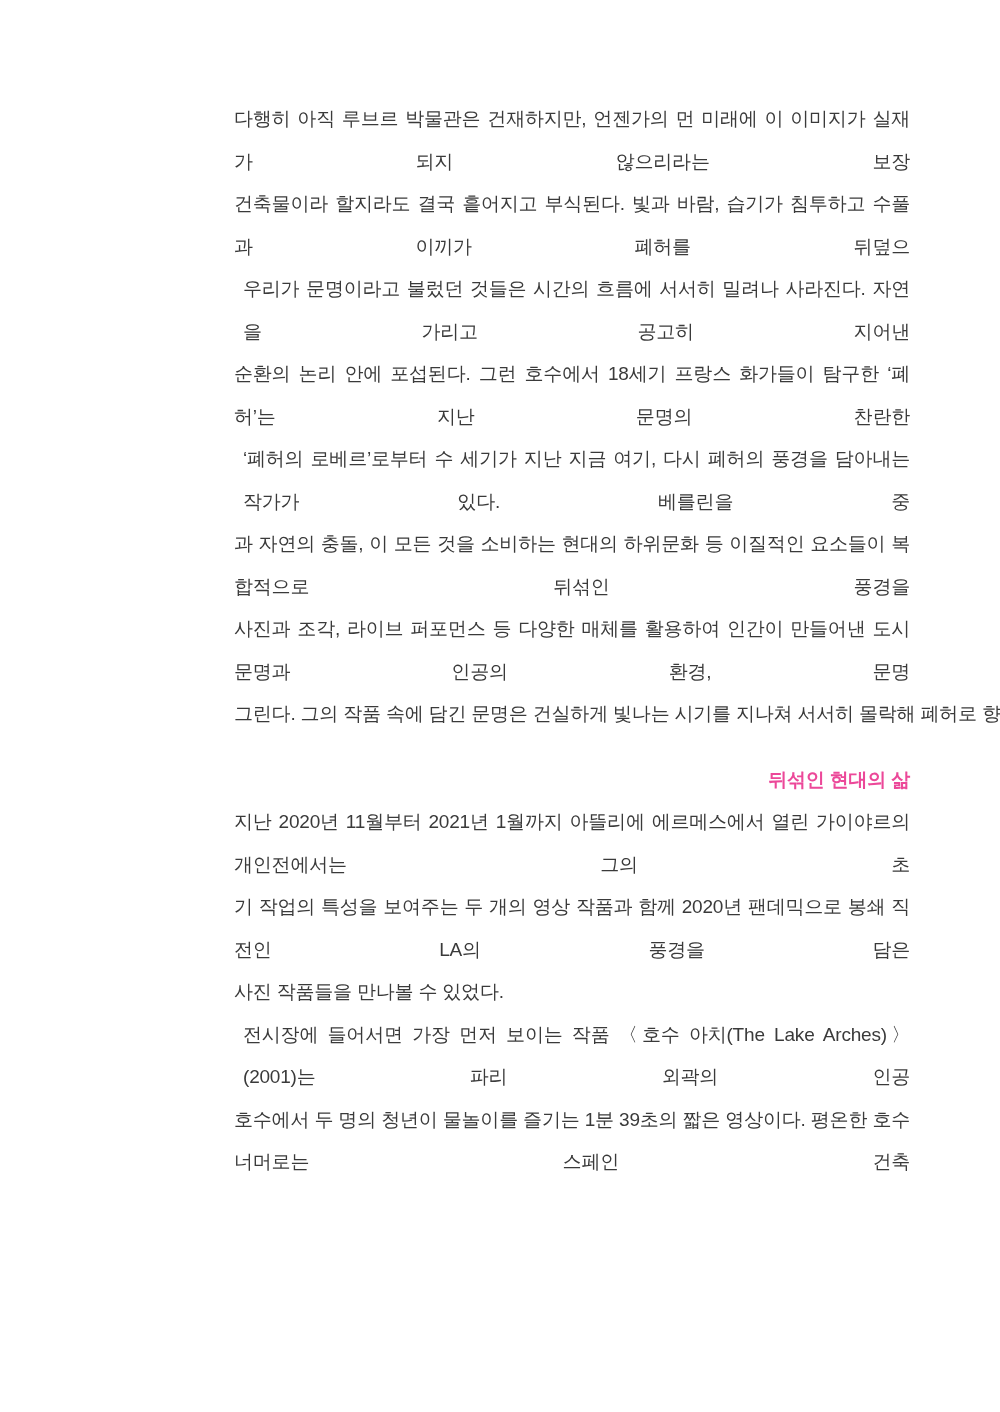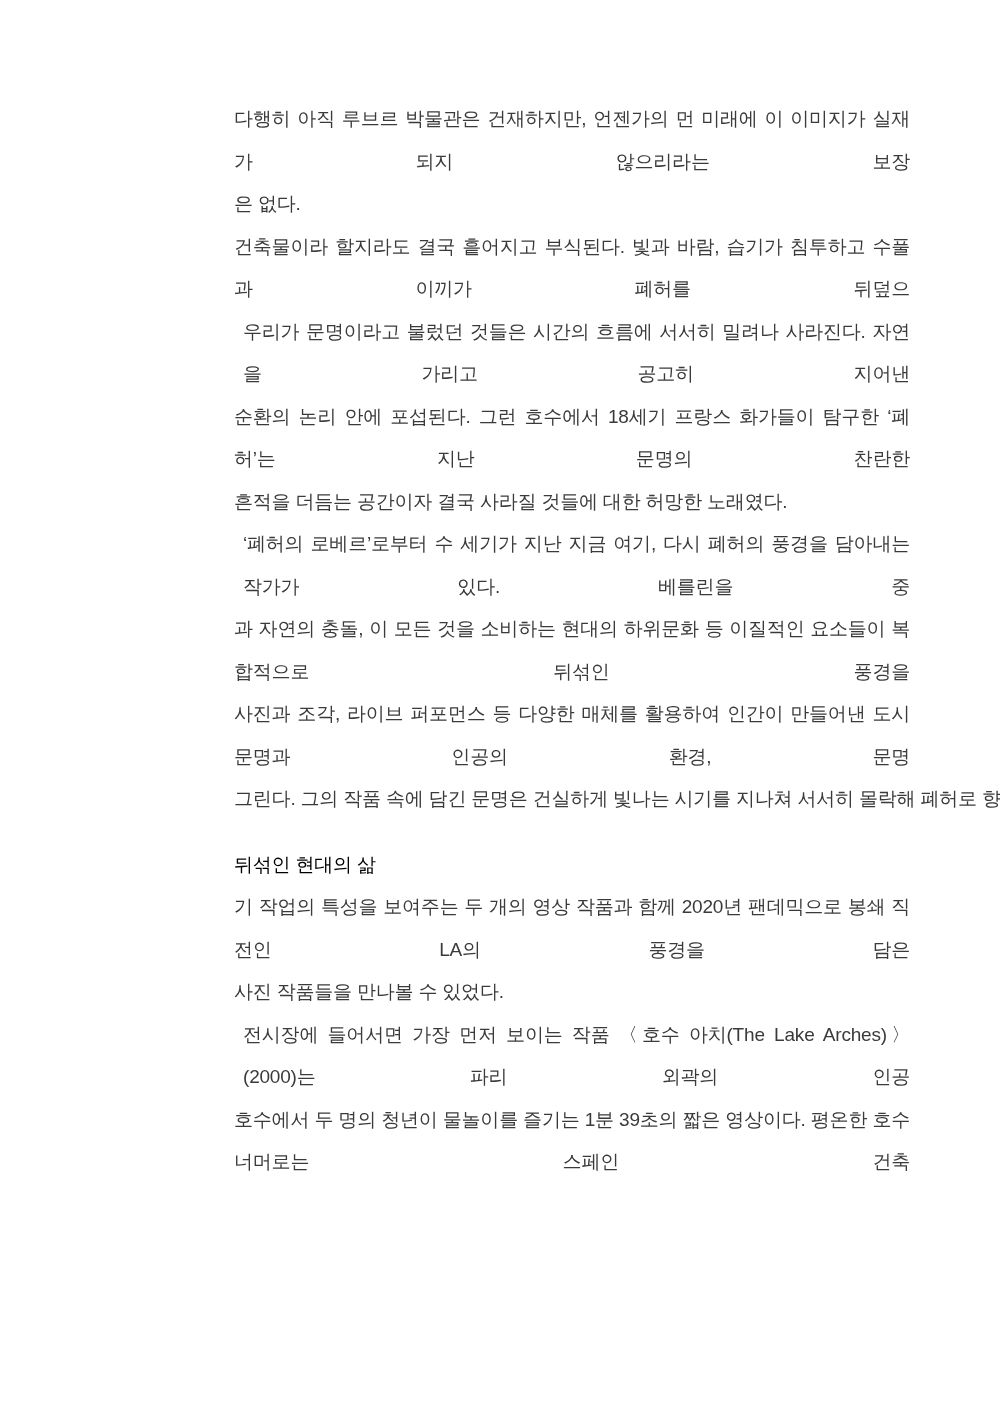--- a/index.html
+++ b/index.html
@@ -33,49 +33,49 @@
     text-align: justify;
     text-align-last: justify;
   }
   .line.indent {
     padding-left: 9px;
   }
   .line.justify.indent {
     padding-left: 9px;
   }
   .section-heading {
-    font-weight: 400;
-    color: #000000;
+    font-weight: 700;
+    color: #ec4899;
     margin-top: 23px;
+    text-align: right;
   }
   .page-number {
     position: absolute;
     left: 852px;
     top: 1326px;
     font-size: 11px;
     line-height: 18px;
     color: #8a8a8a;
     font-family: "Liberation Sans", "DejaVu Sans", sans-serif;
   }
 </style>
 </head>
 <body>
 
 <div class="page">
   <div class="text-block">
       <div class="line justify">다행히 아직 루브르 박물관은 건재하지만, 언젠가의 먼 미래에 이 이미지가 실재가 되지 않으리라는 보장</div>
-      <div class="line">은 없다.</div>
       <div class="line justify">건축물이라 할지라도 결국 흩어지고 부식된다. 빛과 바람, 습기가 침투하고 수풀과 이끼가 폐허를 뒤덮으</div>
       <div class="line justify indent">우리가 문명이라고 불렀던 것들은 시간의 흐름에 서서히 밀려나 사라진다. 자연을 가리고 공고히 지어낸</div>
       <div class="line justify">순환의 논리 안에 포섭된다. 그런 호수에서 18세기 프랑스 화가들이 탐구한 ‘폐허’는 지난 문명의 찬란한</div>
-      <div class="line">흔적을 더듬는 공간이자 결국 사라질 것들에 대한 허망한 노래였다.</div>
       <div class="line justify indent">‘폐허의 로베르’로부터 수 세기가 지난 지금 여기, 다시 폐허의 풍경을 담아내는 작가가 있다. 베를린을 중</div>
       <div class="line justify">과 자연의 충돌, 이 모든 것을 소비하는 현대의 하위문화 등 이질적인 요소들이 복합적으로 뒤섞인 풍경을</div>
       <div class="line justify">사진과 조각, 라이브 퍼포먼스 등 다양한 매체를 활용하여 인간이 만들어낸 도시 문명과 인공의 환경, 문명</div>
       <div class="line">그린다. 그의 작품 속에 담긴 문명은 건실하게 빛나는 시기를 지나쳐 서서히 몰락해 폐허로 향한다.</div>
       <div class="line section-heading">뒤섞인 현대의 삶</div>
+      <div class="line justify">지난 2020년 11월부터 2021년 1월까지 아뜰리에 에르메스에서 열린 가이야르의 개인전에서는 그의 초</div>
       <div class="line justify">기 작업의 특성을 보여주는 두 개의 영상 작품과 함께 2020년 팬데믹으로 봉쇄 직전인 LA의 풍경을 담은</div>
       <div class="line">사진 작품들을 만나볼 수 있었다.</div>
-      <div class="line justify indent">전시장에 들어서면 가장 먼저 보이는 작품 〈호수 아치(The Lake Arches)〉(2000)는 파리 외곽의 인공</div>
+      <div class="line justify indent">전시장에 들어서면 가장 먼저 보이는 작품 〈호수 아치(The Lake Arches)〉(2001)는 파리 외곽의 인공</div>
       <div class="line justify">호수에서 두 명의 청년이 물놀이를 즐기는 1분 39초의 짧은 영상이다. 평온한 호수 너머로는 스페인 건축</div>
     </div>
   <div class="page-number">15</div>
 </div>
 
 </body></html>

